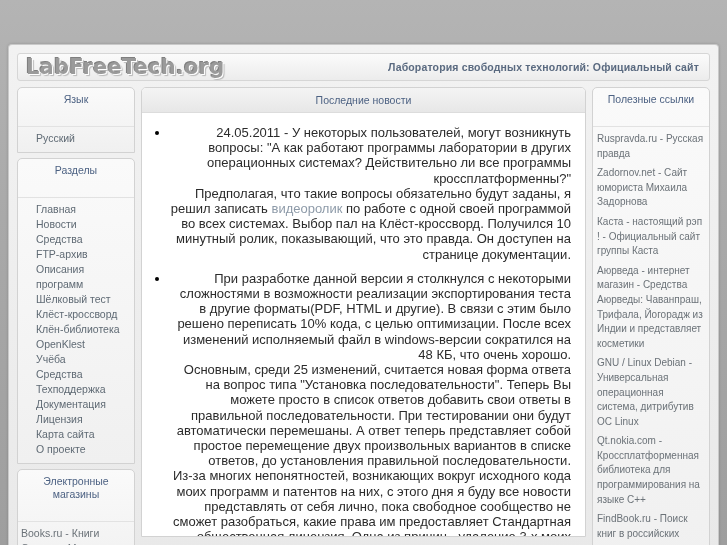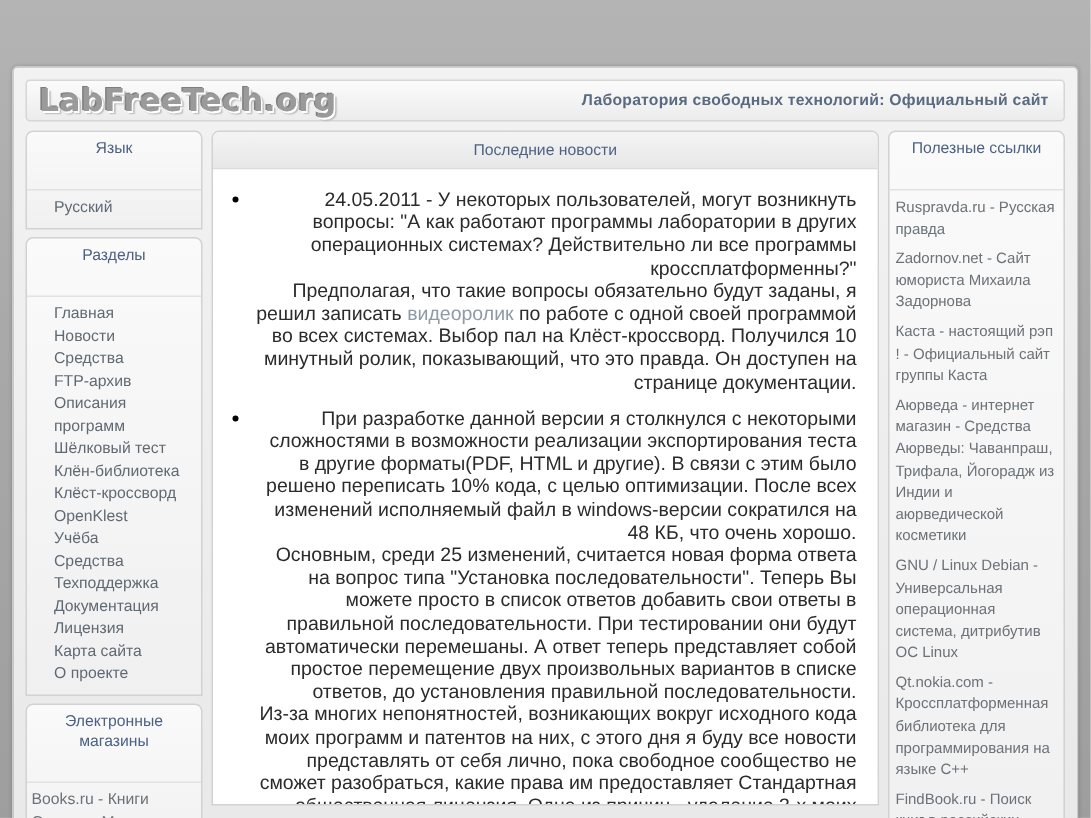--- a/index.html
+++ b/index.html
@@ -157,22 +157,22 @@
 
       <div class="panel side-block" style="margin-bottom:5px;border-radius:5px 5px 0 0;">
         <div class="side-head">Разделы</div>
         <ul class="side-list">
           <li>Главная</li>
           <li>Новости</li>
           <li>Средства</li>
           <li>FTP-архив</li>
           <li>Описания программ</li>
           <li>Шёлковый тест</li>
+          <li>Клёст-кроссворд</li>
           <li>Клён-библиотека</li>
-          <li>Клёст-кроссворд</li>
           <li>OpenKlest</li>
           <li>Учёба</li>
           <li>Средства</li>
           <li>Техподдержка</li>
           <li>Документация</li>
           <li>Лицензия</li>
           <li>Карта сайта</li>
           <li>О проекте</li>
         </ul>
       </div>
@@ -207,21 +207,21 @@
         </ul>
       </div>
     </div>
 
     <div id="col-right" class="panel side-block">
       <div class="side-head">Полезные ссылки</div>
       <ul class="links-list">
         <li>Ruspravda.ru - Русская правда</li>
         <li>Zadornov.net - Сайт юмориста Михаила Задорнова</li>
         <li>Каста - настоящий рэп ! - Официальный сайт группы Каста</li>
-        <li>Аюрведа - интернет магазин - Средства Аюрведы: Чаванпраш, Трифала, Йогорадж из Индии и аюрведической косметики</li>
+        <li>Аюрведа - интернет магазин - Средства Аюрведы: Чаванпраш, Трифала, Йогорадж из Индии и представляет косметики</li>
         <li>GNU / Linux Debian - Универсальная операционная система, дитрибутив ОС Linux</li>
         <li>Qt.nokia.com - Кроссплатформенная библиотека для программирования на языке C++</li>
         <li>FindBook.ru - Поиск книг в российских интернет-магазинах</li>
 
       </ul>
     </div>
 
   </div>
 </div>
 

